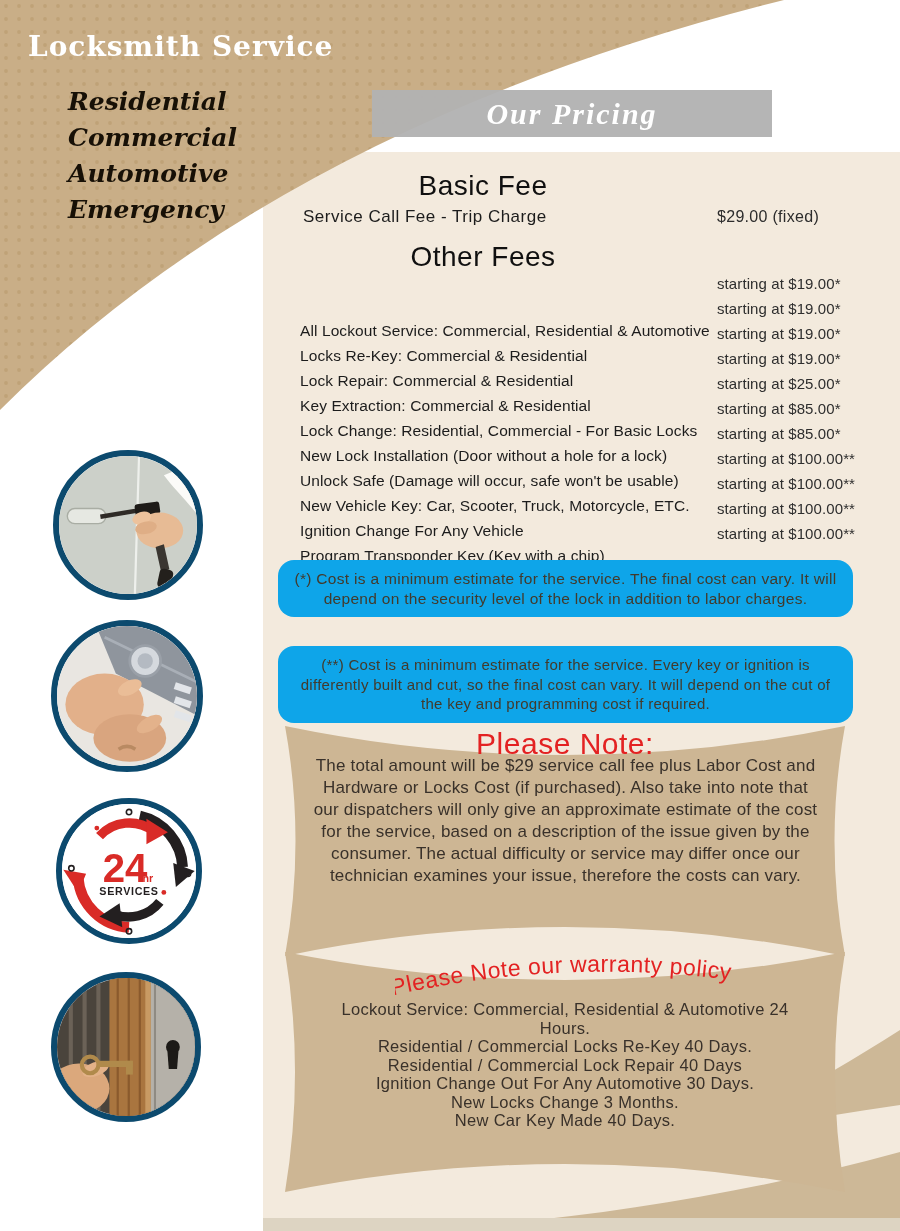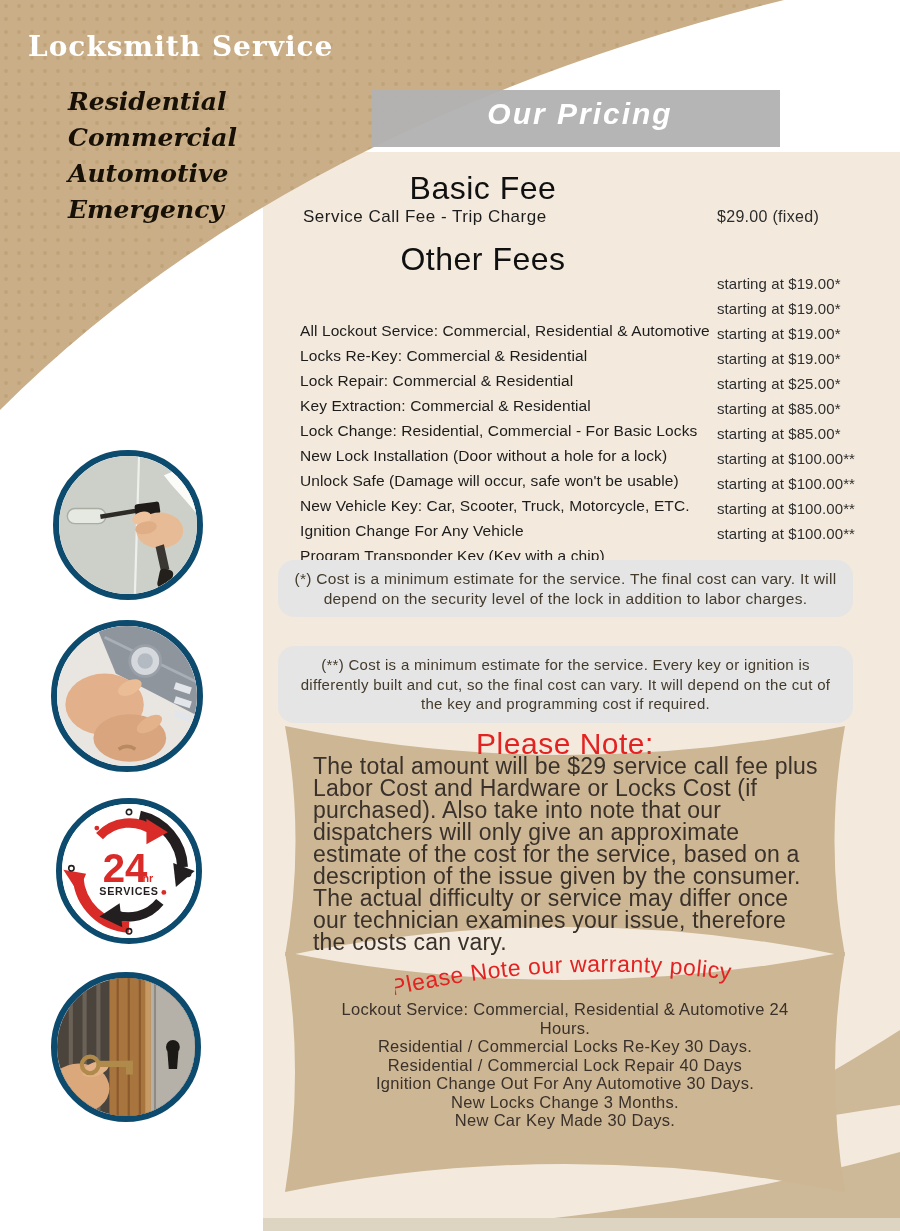--- a/index.html
+++ b/index.html
@@ -5,43 +5,43 @@
   html,body{margin:0;padding:0;background:#ffffff;}
   #page{position:relative;width:900px;height:1231px;background:#ffffff;overflow:hidden;
         font-family:"Liberation Sans",sans-serif;}
   
   #cream-panel{position:absolute;left:263px;top:152px;width:637px;height:1079px;background:#f3eadd;z-index:1;}
   #header-curve{position:absolute;left:0;top:0;z-index:2;pointer-events:none;}
   #brand-title{position:absolute;left:28px;top:30px;z-index:3;color:#ffffff;
     font-family:"DejaVu Serif",serif;font-weight:bold;font-size:28px;letter-spacing:1px;}
   #brand-services{position:absolute;left:68px;top:84px;z-index:3;color:#171006;
     font-family:"DejaVu Serif",serif;font-style:italic;font-weight:bold;font-size:25px;line-height:36px;}
-  #pricing-banner{position:absolute;left:372px;top:90px;width:400px;height:57px;z-index:3;
+  #pricing-banner{position:absolute;left:372px;top:90px;width:400px;height:47px;z-index:3;
     background:rgba(178,178,178,0.96);color:#ffffff;text-align:center;line-height:47px;
-    font-family:Liberation Sans, sans-serif;font-style:italic;font-weight:bold;font-size:30px;letter-spacing:2px;padding-left:8px;}
+    font-family:Liberation Serif, serif;font-style:italic;font-weight:bold;font-size:30px;letter-spacing:2px;}
   
   .center-heading{position:absolute;left:263px;width:440px;text-align:center;z-index:4;
-    color:#101010;font-size:32px;letter-spacing:0.5px;}
+    color:#101010;font-size:28px;letter-spacing:0.5px;}
   #basic-heading{top:170px;}
   #other-heading{top:241px;}
   #basic-row-label{position:absolute;left:303px;top:207px;z-index:4;font-size:17px;letter-spacing:0.5px;color:#1c1c1c;}
   #basic-row-price{position:absolute;left:717px;top:208px;z-index:4;font-size:16px;letter-spacing:0.3px;color:#2c2c2c;}
   #fee-rows{position:absolute;left:0;top:270px;width:900px;z-index:4;}
   .fee-row{position:relative;height:25px;}
   .fee-label{position:absolute;left:300px;top:4px;font-size:15.5px;color:#1c1c1c;letter-spacing:0.1px;margin-top:48px;}
   .fee-price{position:absolute;left:717px;top:5px;font-size:15px;color:#2e2e2e;letter-spacing:0.1px;}
   .footnote-box{position:absolute;left:278px;width:575px;box-sizing:border-box;z-index:4;
-    background:#e5e5e5;border-radius:16px;text-align:center;color:#433a2b;padding:9px 14px;}
+    background:#0ea5e9;border-radius:16px;text-align:center;color:#433a2b;padding:9px 14px;}
   #footnote-1{top:560px;font-size:15.5px;line-height:19.5px;letter-spacing:0.3px;}
   #footnote-2{top:646px;font-size:15px;line-height:19.5px;letter-spacing:0.3px;}
   .flag-svg{position:absolute;z-index:3;pointer-events:none;}
   #note-heading{position:absolute;left:285px;top:727px;width:560px;text-align:center;z-index:5;
     color:#e32222;font-size:30px;letter-spacing:0.5px;}
-  #note-body{position:absolute;left:313px;top:755px;width:505px;z-index:5;
-    color:#39312a;font-size:23px;line-height:22px;letter-spacing:0.2px;}
+  #note-body{position:absolute;left:313px;top:755px;width:505px;text-align:center;z-index:5;
+    color:#39312a;font-size:17px;line-height:22px;letter-spacing:0.2px;}
   #warranty-arc{position:absolute;left:395px;top:950px;z-index:5;pointer-events:none;}
   #warranty-list{position:absolute;left:330px;top:1000px;width:470px;text-align:center;z-index:5;
     color:#39312a;font-size:16.5px;line-height:18.5px;letter-spacing:0.3px;}
   #bottom-decor{position:absolute;left:263px;top:1030px;z-index:2;pointer-events:none;}
   
   .photo-circle{position:absolute;z-index:2;border:6px solid #0c4a6e;border-radius:50%;
     overflow:hidden;background:#ffffff;}
   #circle-car{left:53px;top:450px;width:138px;height:138px;}
   #circle-safe{left:51px;top:620px;width:140px;height:140px;}
   #circle-badge{left:56px;top:798px;width:134px;height:134px;}
@@ -148,25 +148,25 @@
   <svg id="warranty-arc" width="340" height="52" viewBox="0 0 340 52">
     <defs>
         <path id="wpath" d="M4,44 Q170,8 336,30" fill="none"></path>
       </defs>
     <text font-size="23" fill="#e32222" font-family="Liberation Sans, sans-serif" letter-spacing="0.5">
       <textPath href="#wpath" startOffset="50%" text-anchor="middle">Please Note our warranty policy:</textPath>
     </text>
   </svg>
   <div id="warranty-list">
     <div>Lockout Service: Commercial, Residential &amp; Automotive 24 Hours.</div>
-    <div>Residential / Commercial Locks Re-Key 30 Days.</div>
+    <div>Residential / Commercial Locks Re-Key 40 Days.</div>
     <div>Residential / Commercial Lock Repair 40 Days</div>
     <div>Ignition Change Out For Any Automotive 30 Days.</div>
     <div>New Locks Change 3 Months.</div>
-    <div>New Car Key Made 30 Days.</div>
+    <div>New Car Key Made 40 Days.</div>
   </div>
 
   <div id="circle-car" class="photo-circle">
     <svg viewBox="0 0 100 100">
       <rect width="100" height="100" fill="#ccd0c9"></rect>
       <path d="M58,0 L55,100" stroke="#eef0ec" stroke-width="1.6" fill="none"></path>
       <path d="M76,14 L100,4 L100,42 C90,30 82,22 76,14 Z" fill="#fbfbf8"></path>
       <rect x="6" y="38" width="28" height="11" rx="5.5" fill="#e6e8e2" stroke="#a9ada4" stroke-width="1"></rect>
       <path d="M30,44 L60,39" stroke="#2e2a26" stroke-width="3.2"></path>
       <rect x="55" y="34" width="18" height="9" rx="2" fill="#1e1b18" transform="rotate(-8 64 38)"></rect>

